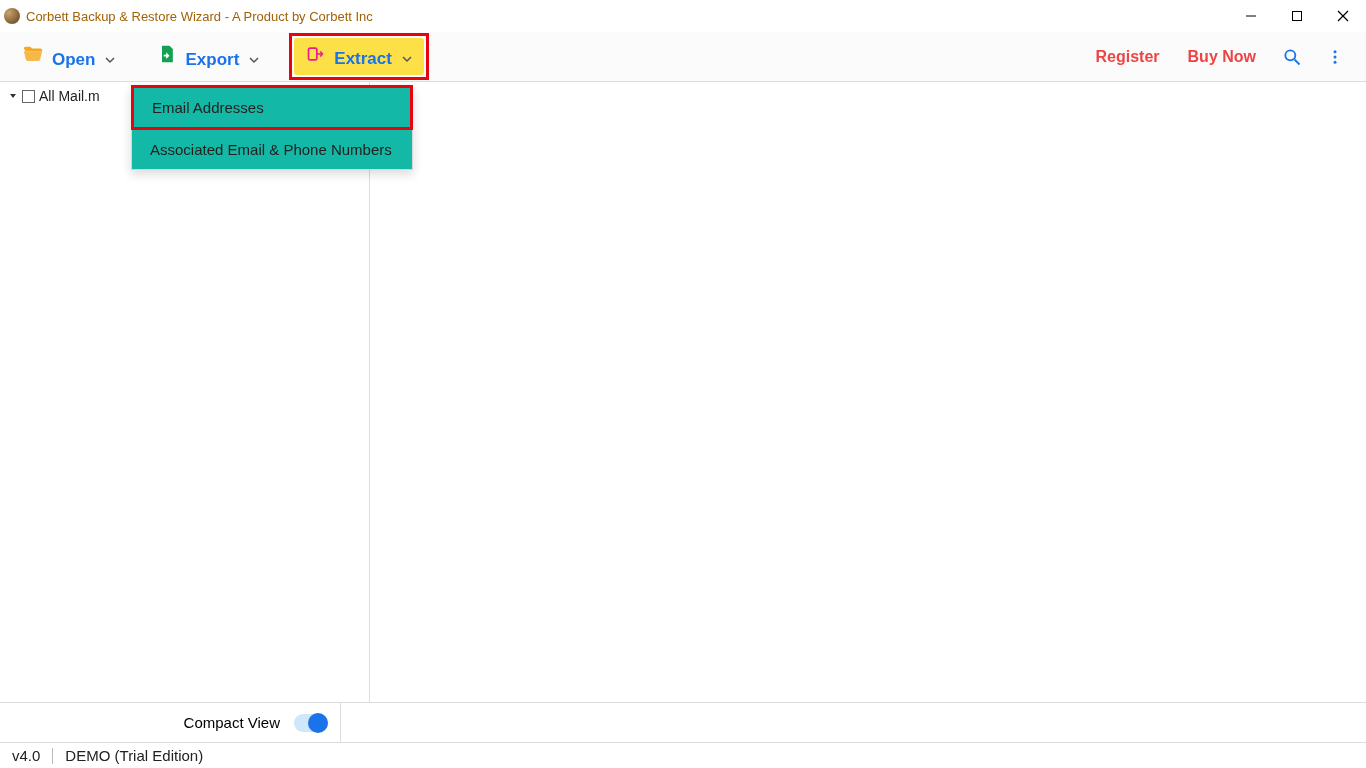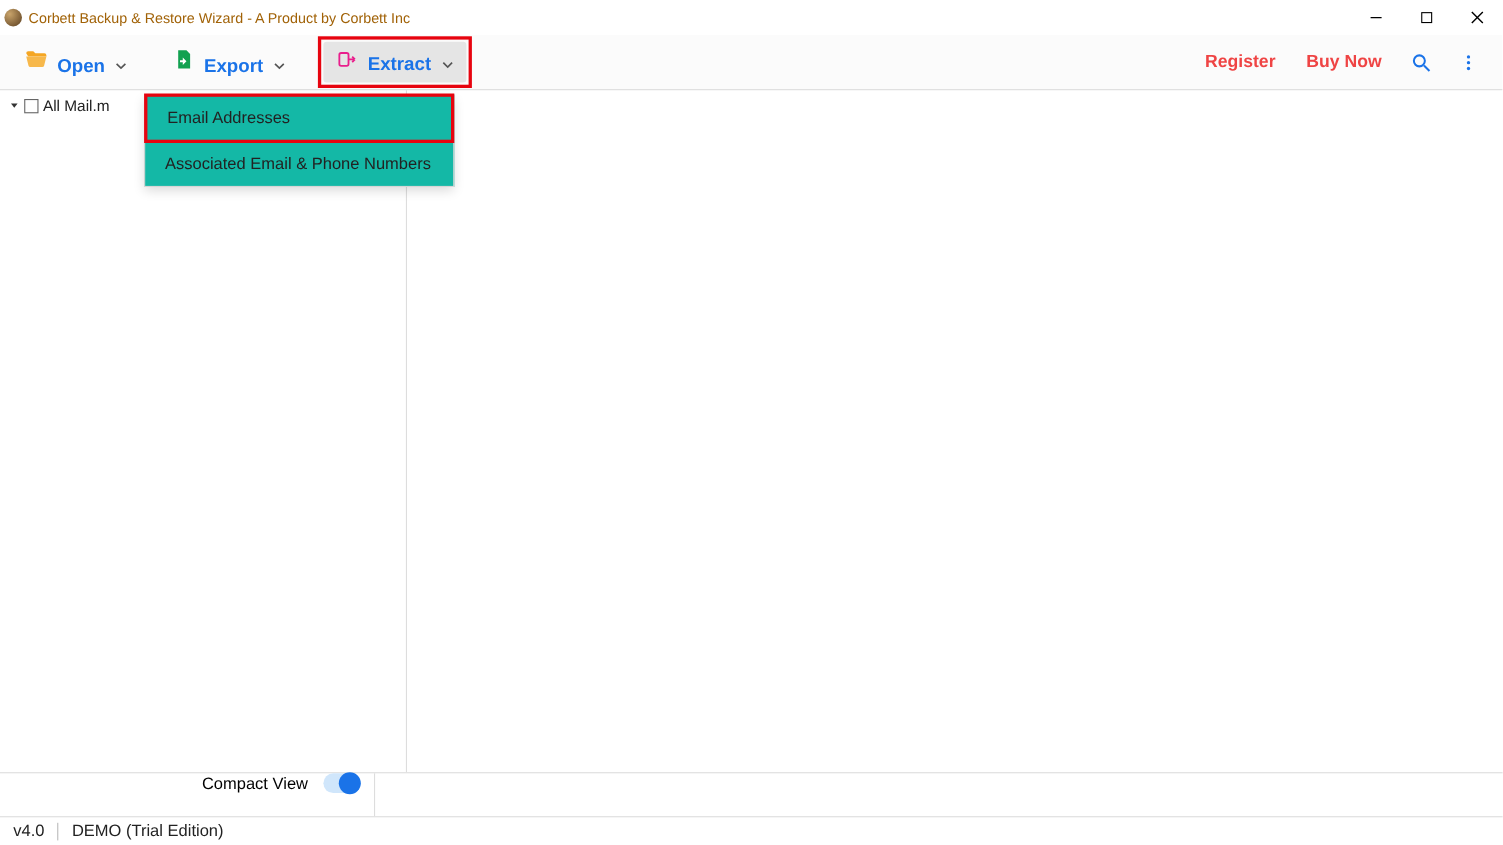--- a/index.html
+++ b/index.html
@@ -12,40 +12,40 @@
   .titlebar .win-btn { width: 46px; height: 32px; display: flex; align-items: center; justify-content: center; cursor: pointer; }
   .titlebar .win-btn svg { width: 12px; height: 12px; }
   
   .toolbar { display: flex; align-items: center; height: 50px; border-bottom: 1px solid #ddd; padding: 0 10px; background: #fbfbfb; position: relative; }
   .tb-btn { display: flex; align-items: flex-end; gap: 8px; padding: 6px 12px; font-size: 17px; font-weight: 600; color: #1a73e8; cursor: pointer; border-radius: 3px; }
   .tb-btn .chev { margin-left: 2px; }
   .tb-btn.open  .icon svg { width: 22px; height: 22px; }
   .tb-btn.export .icon svg { width: 20px; height: 22px; }
   .tb-btn.extract .icon svg { width: 20px; height: 20px; }
   .extract-wrap { border: 3px solid #e7040f; padding: 2px; }
-  .extract-wrap .tb-btn { background: #e5e5e5; }
+  .extract-wrap .tb-btn { background: #fde047; }
   .toolbar .spacer { flex: 1; }
   .tb-link { font-size: 16px; font-weight: 600; color: #ef4444; padding: 6px 14px; cursor: pointer; }
   .tb-icon { padding: 6px 12px; cursor: pointer; color: #1a73e8; display:flex; align-items:center; }
   
   .dropdown { position: absolute; top: 86px; left: 131px; width: 282px; background: #14b8a6; border: 1px solid #d6d6d6; box-shadow: 0 4px 10px rgba(0,0,0,.15); border-top: none; }
   .dropdown .item { padding: 11px 18px; font-size: 15px; color: #222; cursor: pointer; }
   .dropdown .item.hl { border: 3px solid #e7040f; margin:-1px -1px 0 -1px; }
   
   .body { display: flex; height: calc(768px - 32px - 50px - 40px - 26px); }
   .sidebar { width: 370px; border-right: 1px solid #ddd; display:flex; flex-direction:column; }
   .tree { flex:1; padding: 6px 8px; font-size: 14px; color:#222; }
   .tree-row { display:flex; align-items:center; gap:4px; }
   .tree-row .tw { width:10px; height:10px; display:inline-flex; align-items:center; justify-content:center; }
   .tree-row .chk { width:13px; height:13px; border:1px solid #666; display:inline-block; }
   .toggle { width:34px; height:18px; border-radius:10px; background:#d0e6fb; position:relative; cursor:pointer; }
   .toggle .knob { position:absolute; right:0; top:-1px; width:20px; height:20px; border-radius:50%; background:#1a73e8; }
   .content { flex:1; }
   
-  .compact-row { position:absolute; left:0; right:0; bottom:26px; height:40px; border-top:1px solid #ddd; display:flex; align-items:flex-start;margin-top:28px; }
+  .compact-row { position:absolute; left:0; right:0; bottom:26px; height:40px; border-top:1px solid #ddd; display:flex; align-items:center;margin-top:28px; }
   .compact-row .inner { width:340px; display:flex; align-items:center; justify-content:flex-end; padding-right:12px; gap:14px; font-size:15px; }
   .compact-row .divider { width:1px; height:100%; background:#ddd; }
   
   .status { position:absolute; left:0; right:0; bottom:0; height:26px; border-top:1px solid #ddd; display:flex; align-items:center; font-size:15px; color:#222; padding:0 12px; gap:12px; }
   .status .sep { width:1px; height:16px; background:#bbb; }
   
   .chev svg, .tw svg { width:10px; height:10px; }
   .gap { width: 18px; }
 </style>
 </head>

